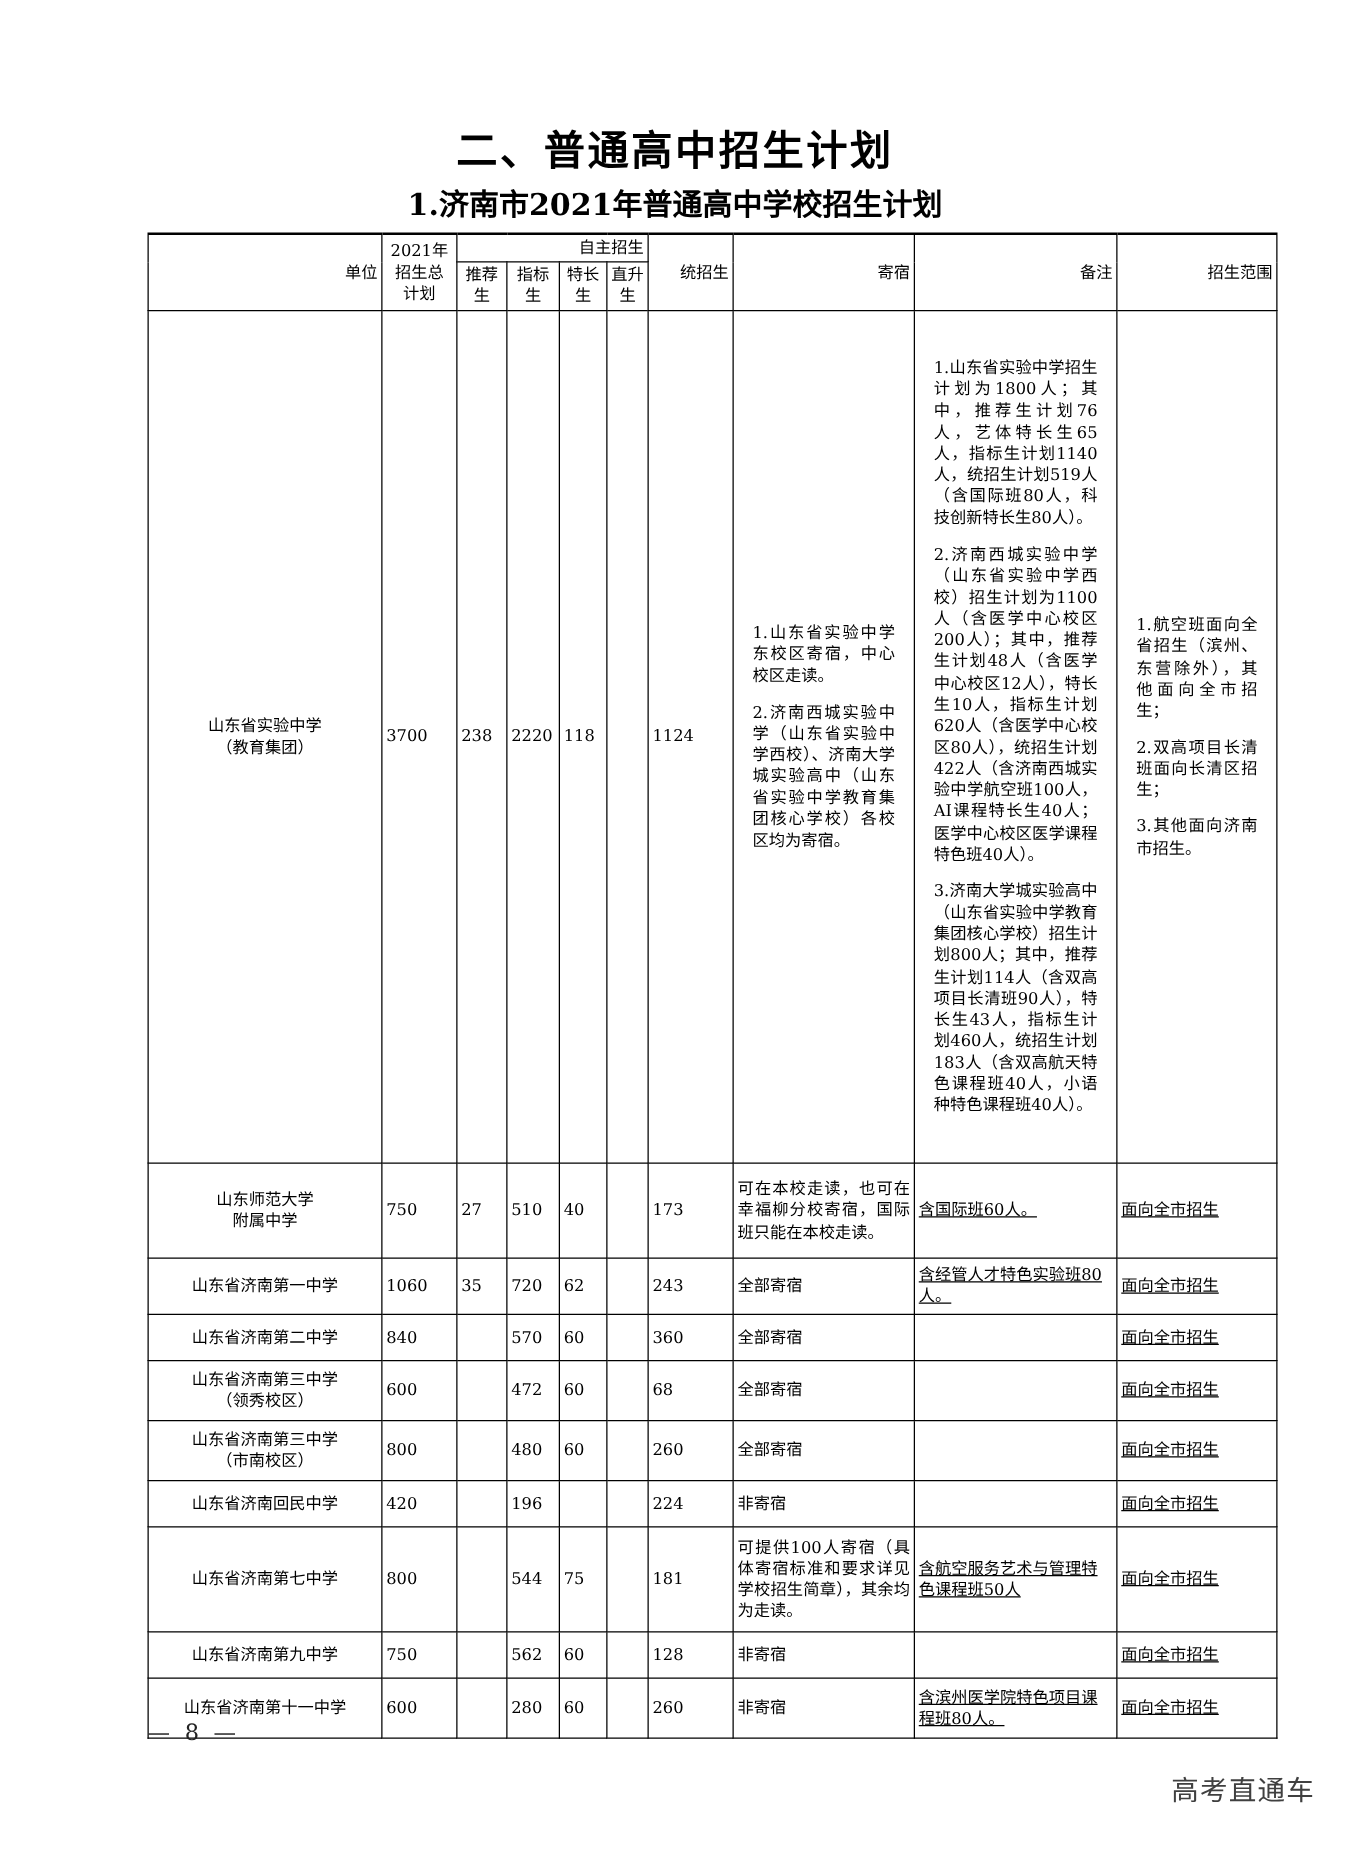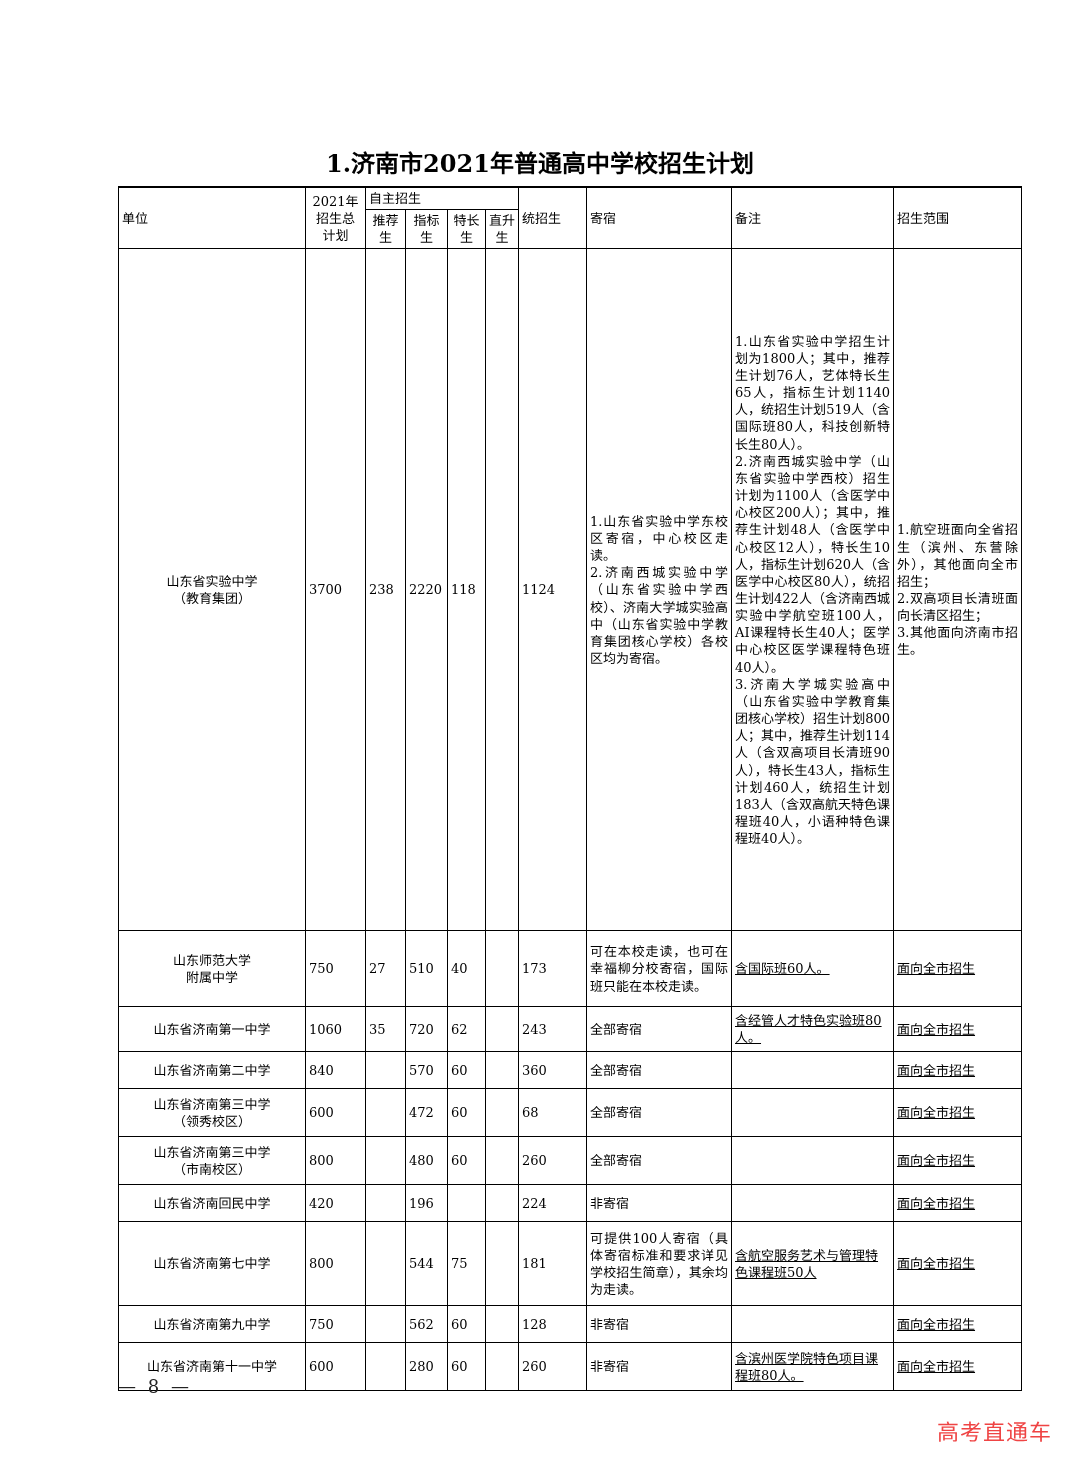--- a/index.html
+++ b/index.html
@@ -65,21 +65,21 @@
     border: 1.3px solid #000000;
     padding: 2px 3px;
     vertical-align: middle;
     font-weight: normal;
     font-size: 13px;
     line-height: 1.32;
   }
   table.plan .outer-top td, table.plan .outer-top th { border-top-width: 2px; }
 
   th.hdr {
-    text-align: left;
+    text-align: right;
     font-size: 14.5px;
     line-height: 1.18;
   }
   th.hdr-small {
     text-align: center;
     font-size: 13px;
     line-height: 1.12;
     padding: 1px 0;
   }
   th.hdr-tiny {
@@ -117,48 +117,49 @@
     text-align: justify;
     text-align-last: left;
     font-size: 14px;
     line-height: 1.345;
     padding: 4px 5px;
   }
   td.top {
     vertical-align: top;
   }
 
-  .cell-para { margin: 0; }
+  .cell-para { margin: 12px; }
 
   
   .page-number {
     position: absolute;
     left: 118px;
     top: 1376px;
     font-size: 18px;
     letter-spacing: 3px;
     font-family: "DejaVu Serif", "Liberation Serif", serif;
     color: #222;
   }
   .watermark {
     position: absolute;
     right: 28px;
     top: 1414px;
     font-size: 22px;
     letter-spacing: 1px;
-    color: #ef4444;
+    color: #404040;
     font-family: "DejaVu Sans", "Liberation Sans", sans-serif;
     user-select: none;
   }
 </style>
 </head>
 <body>
 
 <div class="page">
 
+  <div class="doc-title">二、普通高中招生计划</div>
   <div class="doc-subtitle">1.济南市2021年普通高中学校招生计划</div>
 
   <div class="table-wrap">
     <table class="plan">
       <colgroup>
         <col style="width:187px">
         <col style="width:60px">
         <col style="width:40px">
         <col style="width:42px">
         <col style="width:38px">

